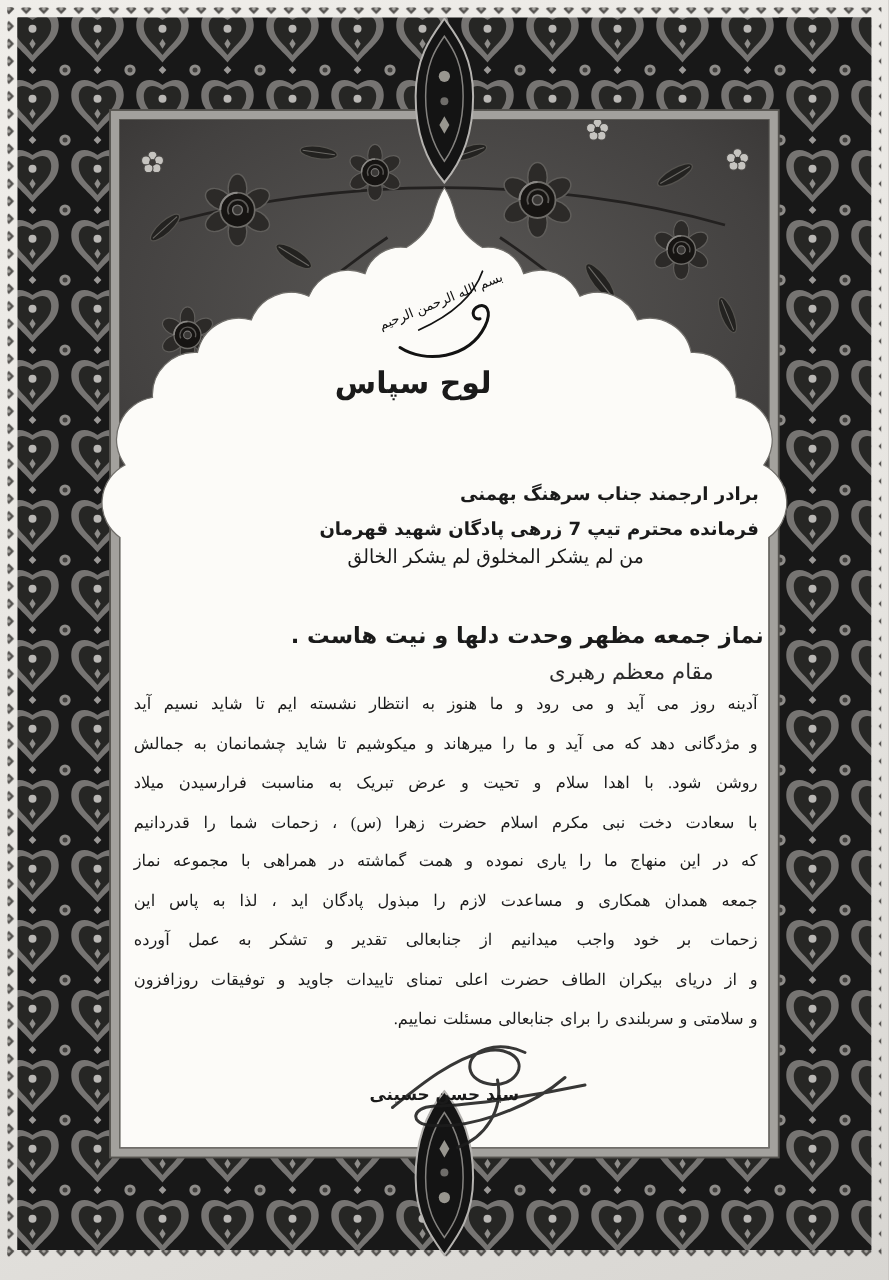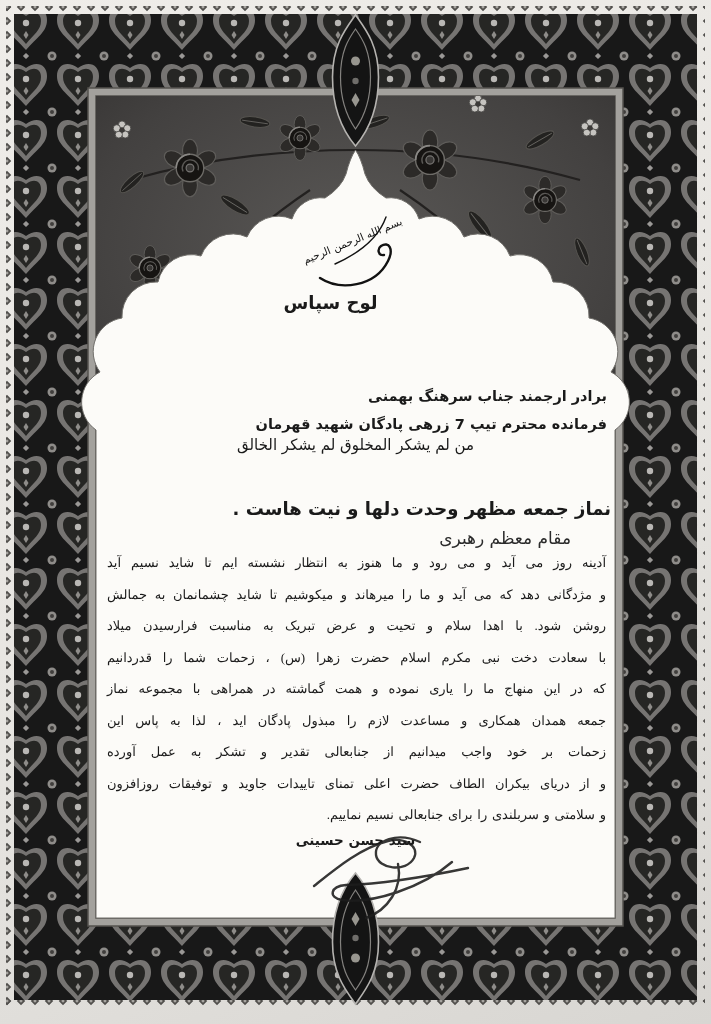--- a/index.html
+++ b/index.html
@@ -6,31 +6,31 @@
   .page{
     position:relative;width:711px;height:1024px;overflow:hidden;
     background:linear-gradient(155deg,#efede9 0%,#e7e5e1 55%,#d8d6d2 100%);
     font-family:"DejaVu Sans",sans-serif;color:#1a1a1a;
   }
   .ornament{position:absolute;left:0;top:0;z-index:1;}
   .content{position:absolute;inset:0;z-index:2;direction:rtl;}
   .content > *{position:absolute;}
   .bismillah-svg{top:204px;left:290px;width:132px;height:92px;overflow:visible;}
   .title{top:292px;left:96px;width:469px;margin:0;text-align:center;
-         font-size:18px;font-weight:700;letter-spacing:.5px;}
+         font-size:24px;font-weight:700;letter-spacing:.5px;}
   .recipient{top:350px;right:104px;text-align:right;font-size:14.5px;font-weight:700;line-height:28px;margin-top:32px;}
   .hadith{top:436px;left:96px;width:519px;text-align:center;font-size:15px;
-          transform:scaleY(1.04);}
+          transform:scaleY(1.04);padding-left:41px;}
   .quote{top:498px;right:100px;font-size:18px;font-weight:700;}
   .attribution{top:528px;right:140px;font-size:17px;color:#2b2b2b;}
   .bodytext{top:547px;right:105px;left:107px;font-size:13px;line-height:31.5px;font-family:Liberation Serif, serif;}
   .bodytext .bline{text-align:justify;text-align-last:justify;white-space:normal;
                    word-spacing:1.5px;}
   .bodytext .bline.last{text-align-last:right;}
-  .signature{top:828px;left:96px;width:519px;text-align:center;
+  .signature{top:864px;left:96px;width:519px;text-align:center;
              font-size:13.5px;font-weight:700;line-height:24px;}
   .scribble-svg{top:828px;left:300px;width:192px;height:96px;overflow:visible;}
 </style>
 </head>
 <body>
 
 <div class="page">
 
   <svg class="ornament" width="711" height="1024" viewBox="0 0 711 1024">
     <defs>
@@ -190,21 +190,21 @@
 
     <div class="bodytext">
       <div class="bline">آدینه روز می آید و می رود و ما هنوز به انتظار نشسته ایم تا شاید نسیم آید</div>
       <div class="bline">و مژدگانی دهد که می آید و ما را میرهاند و میکوشیم تا شاید چشمانمان به جمالش</div>
       <div class="bline">روشن شود. با اهدا سلام و تحیت  و عرض تبریک به مناسبت فرارسیدن میلاد</div>
       <div class="bline">با سعادت دخت نبی مکرم اسلام حضرت زهرا (س) ، زحمات شما را قدردانیم</div>
       <div class="bline">که در این منهاج ما را یاری نموده و همت گماشته در همراهی با مجموعه نماز</div>
       <div class="bline">جمعه همدان همکاری و مساعدت لازم را مبذول پادگان اید ، لذا به پاس این</div>
       <div class="bline">زحمات بر خود واجب میدانیم از جنابعالی تقدیر و تشکر به عمل آورده</div>
       <div class="bline">و از دریای بیکران الطاف حضرت اعلی تمنای تاییدات جاوید و توفیقات روزافزون</div>
-      <div class="bline last">و سلامتی و سربلندی را برای جنابعالی نسیم نماییم.</div>
+      <div class="bline last">و سلامتی و سربلندی را برای جنابعالی مسئلت نماییم.</div>
     </div>
 
     <div class="signature">
       <div>سید حسن حسینی</div>
     </div>
 
     <svg class="scribble-svg" viewBox="0 0 192 96">
       <g fill="none" stroke="#1c1c1c" stroke-width="2.4" stroke-linecap="round" opacity="0.88">
         <path d="M120,14 C98,4 74,12 76,27 C78,41 106,45 114,30 C120,18 104,9 88,13 C60,20 34,42 14,58"></path>
         <path d="M152,34 C122,60 72,76 42,72 C28,70 30,58 46,57 C80,56 130,48 168,40"></path>

